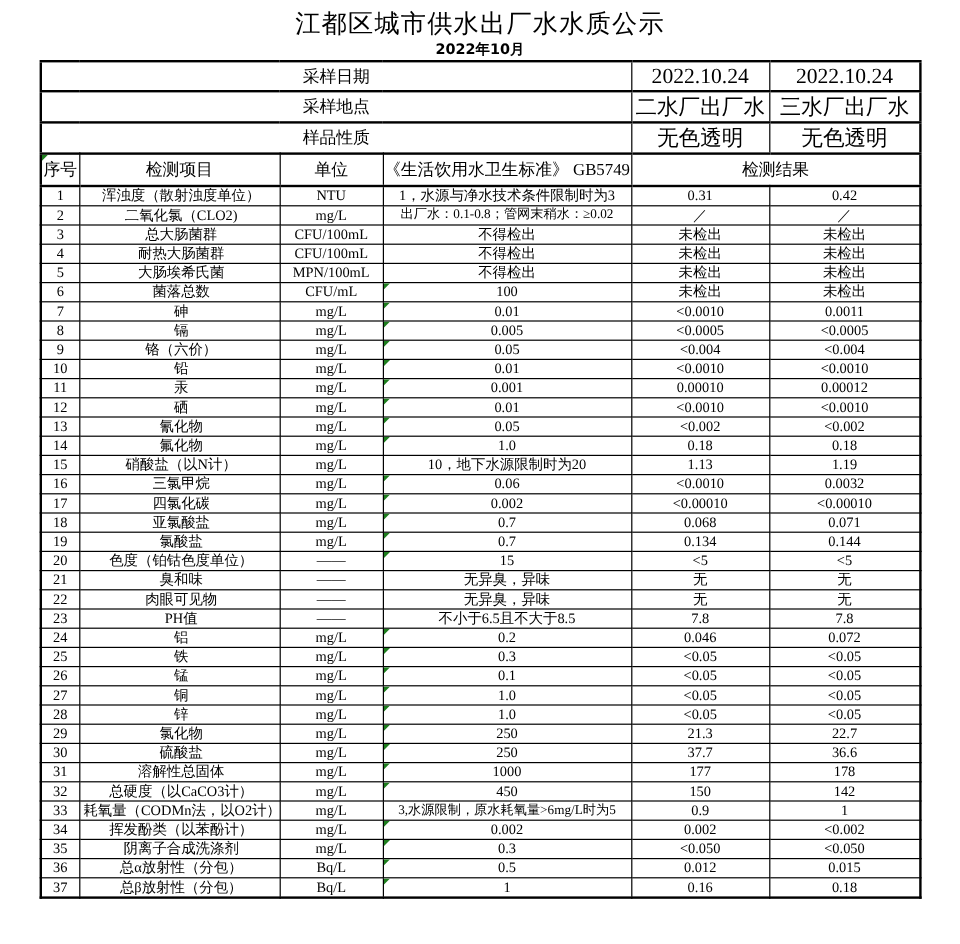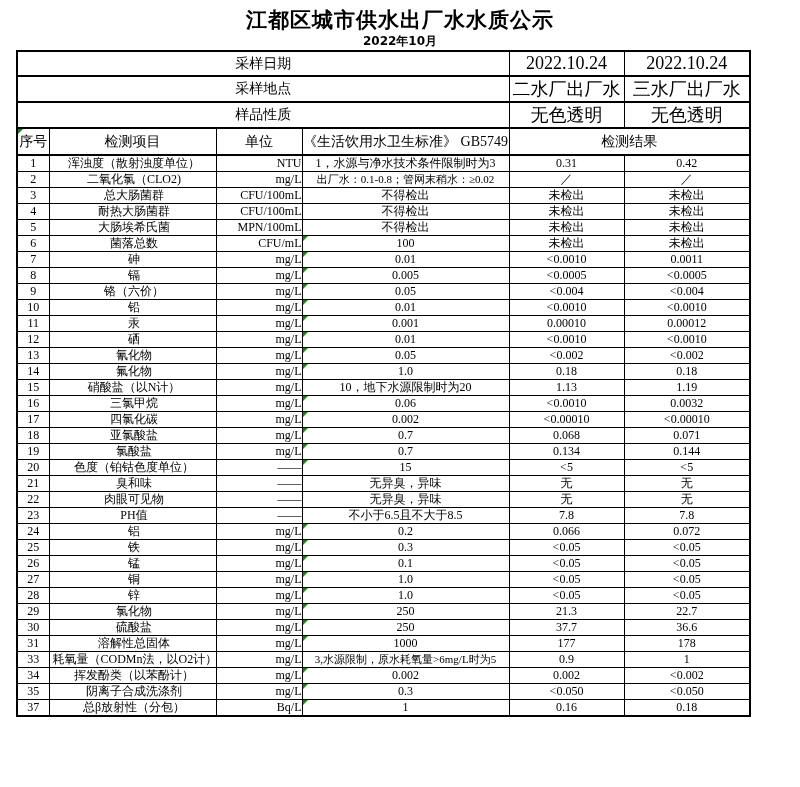--- a/index.html
+++ b/index.html
@@ -3,43 +3,43 @@
 <meta charset="utf-8">
 <style>
   html,body{margin:0;padding:0;}
   body{
     width:800px;height:787px;overflow:hidden;background:#ffffff;color:#000;
     font-family:"Liberation Serif","DejaVu Serif",serif;
   }
   .page-title{
     margin:7px 0 0 0;text-align:center;
     font-family:"DejaVu Sans","Liberation Sans",sans-serif;
-    font-weight:bold;font-size:21px;letter-spacing:1px;line-height:26px;
+    font-weight:normal;font-size:21px;letter-spacing:1px;line-height:26px;
   }
   .page-subtitle{
     text-align:center;font-family:"DejaVu Sans","Liberation Sans",sans-serif;
     font-size:12px;line-height:14px;margin:1px 0 2px 0;font-weight:bold;
   }
   table.wq{
-    margin-left:16px;border-collapse:collapse;table-layout:fixed;
+    margin-left:33px;border-collapse:collapse;table-layout:fixed;
     width:733px;border:2px solid #000;
   }
   td,th{
     border:1px solid #000;padding:0;overflow:hidden;white-space:nowrap;
     text-align:center;font-weight:normal;vertical-align:middle;
   }
   
   tr.meta-row td{height:23px;font-size:18px;border-bottom-width:2px;border-top-width:2px;}
   tr.meta-row td.meta-label{font-size:14px;}
   
   tr.colhead-row th{height:25px;font-size:14px;border-top-width:2px;border-bottom-width:2px;position:relative;}
   
   tr.data-row td{height:15px;font-size:12px;line-height:15px;}
   td.cell-item{text-align:center;padding-left:3px;font-size:12.5px;}
-  td.cell-unit{font-size:12px;text-align:right;}
+  td.cell-unit{font-size:12px;}
   td.cell-standard{position:relative;font-size:12px;}
   td.cell-standard.tight{font-size:11px;text-align:center;}
   td.cell-result{font-size:12px;}
   .flag{
     position:absolute;top:0;left:0;width:0;height:0;
     border-top:5px solid var(--flag-color,#1e7e1e);
     border-right:5px solid transparent;
   }
 </style>
 </head>
@@ -267,21 +267,21 @@
     <td class="cell-unit">——</td>
     <td class="cell-standard">不小于6.5且不大于8.5</td>
     <td class="cell-result">7.8</td>
     <td class="cell-result">7.8</td>
   </tr>
       <tr class="data-row">
     <td class="cell-no">24</td>
     <td class="cell-item">铝</td>
     <td class="cell-unit">mg/L</td>
     <td class="cell-standard">0.2<span class="flag"></span></td>
-    <td class="cell-result">0.066</td>
+    <td class="cell-result">0.046</td>
     <td class="cell-result">0.072</td>
   </tr>
       <tr class="data-row">
     <td class="cell-no">25</td>
     <td class="cell-item">铁</td>
     <td class="cell-unit">mg/L</td>
     <td class="cell-standard">0.3<span class="flag"></span></td>
     <td class="cell-result">&lt;0.05</td>
     <td class="cell-result">&lt;0.05</td>
   </tr>
@@ -327,20 +327,28 @@
   </tr>
       <tr class="data-row">
     <td class="cell-no">31</td>
     <td class="cell-item">溶解性总固体</td>
     <td class="cell-unit">mg/L</td>
     <td class="cell-standard">1000<span class="flag"></span></td>
     <td class="cell-result">177</td>
     <td class="cell-result">178</td>
   </tr>
       <tr class="data-row">
+    <td class="cell-no">32</td>
+    <td class="cell-item">总硬度（以CaCO3计）</td>
+    <td class="cell-unit">mg/L</td>
+    <td class="cell-standard">450<span class="flag"></span></td>
+    <td class="cell-result">150</td>
+    <td class="cell-result">142</td>
+  </tr>
+      <tr class="data-row">
     <td class="cell-no">33</td>
     <td class="cell-item">耗氧量（CODMn法，以O2计）</td>
     <td class="cell-unit">mg/L</td>
     <td class="cell-standard tight">3,水源限制，原水耗氧量&gt;6mg/L时为5</td>
     <td class="cell-result">0.9</td>
     <td class="cell-result">1</td>
   </tr>
       <tr class="data-row">
     <td class="cell-no">34</td>
     <td class="cell-item">挥发酚类（以苯酚计）</td>
@@ -349,20 +357,28 @@
     <td class="cell-result">0.002</td>
     <td class="cell-result">&lt;0.002</td>
   </tr>
       <tr class="data-row">
     <td class="cell-no">35</td>
     <td class="cell-item">阴离子合成洗涤剂</td>
     <td class="cell-unit">mg/L</td>
     <td class="cell-standard">0.3<span class="flag"></span></td>
     <td class="cell-result">&lt;0.050</td>
     <td class="cell-result">&lt;0.050</td>
+  </tr>
+      <tr class="data-row">
+    <td class="cell-no">36</td>
+    <td class="cell-item">总α放射性（分包）</td>
+    <td class="cell-unit">Bq/L</td>
+    <td class="cell-standard">0.5<span class="flag"></span></td>
+    <td class="cell-result">0.012</td>
+    <td class="cell-result">0.015</td>
   </tr>
       <tr class="data-row">
     <td class="cell-no">37</td>
     <td class="cell-item">总β放射性（分包）</td>
     <td class="cell-unit">Bq/L</td>
     <td class="cell-standard">1<span class="flag"></span></td>
     <td class="cell-result">0.16</td>
     <td class="cell-result">0.18</td>
   </tr>
     </tbody>

